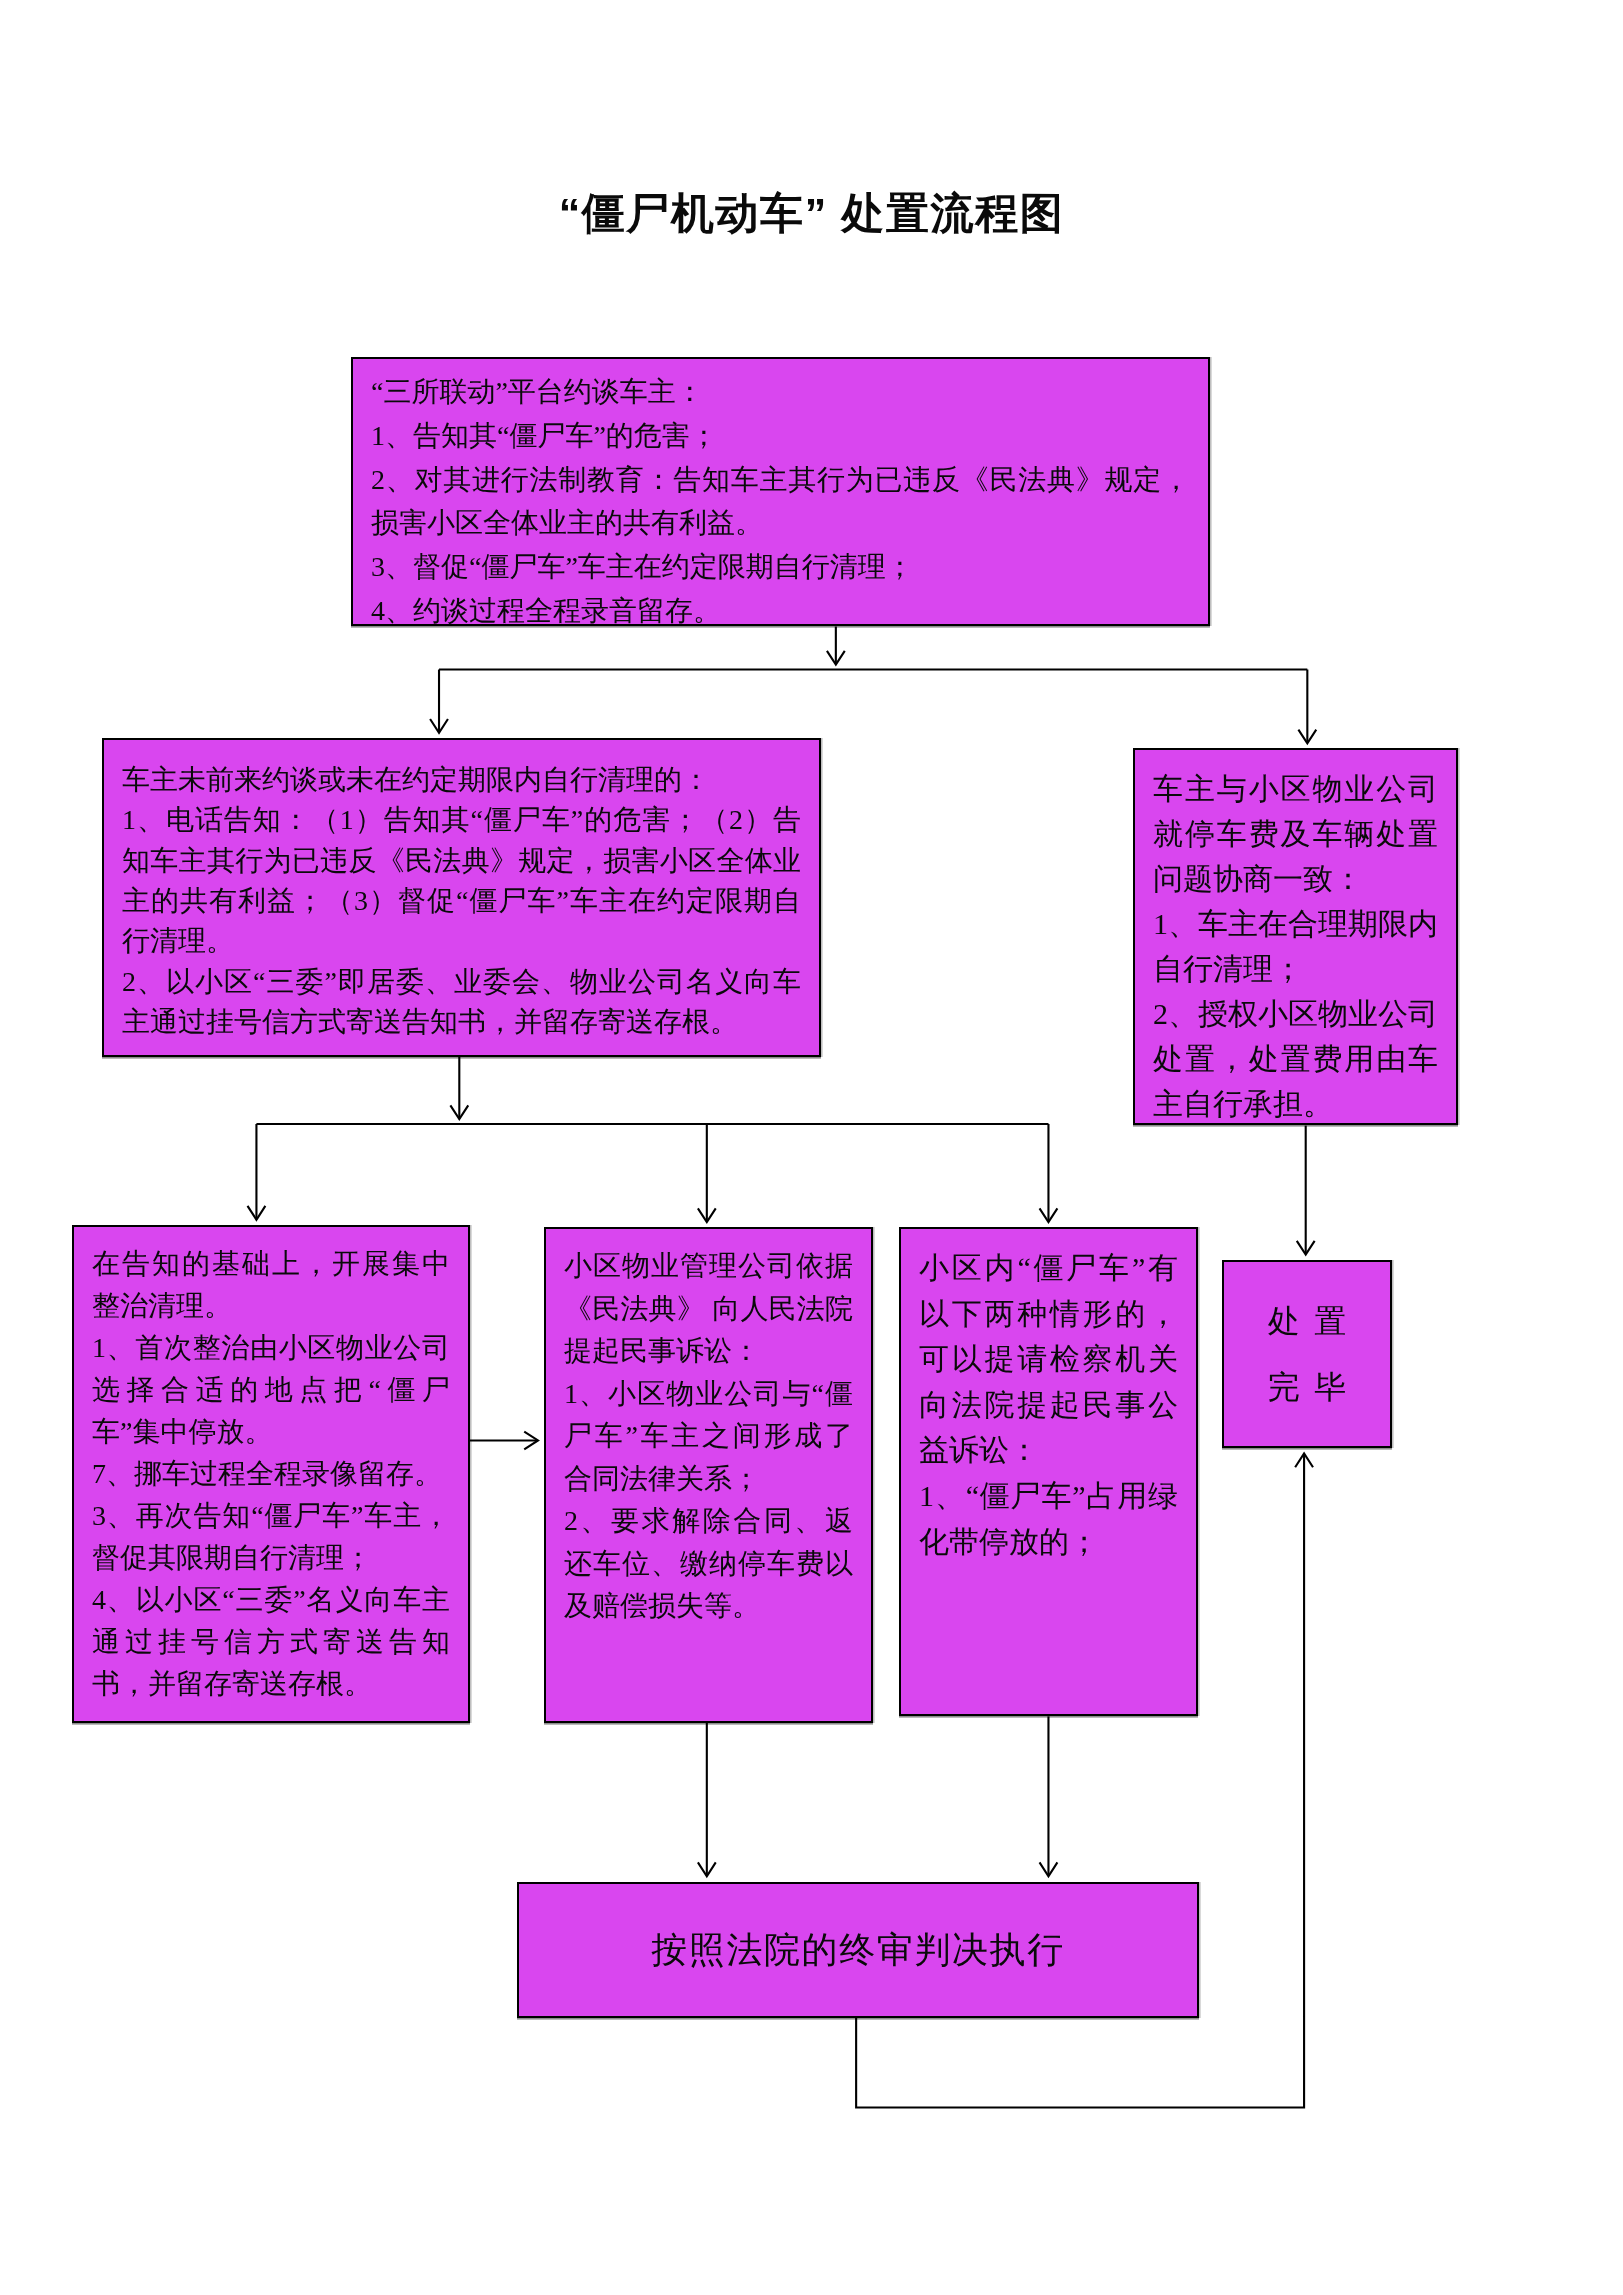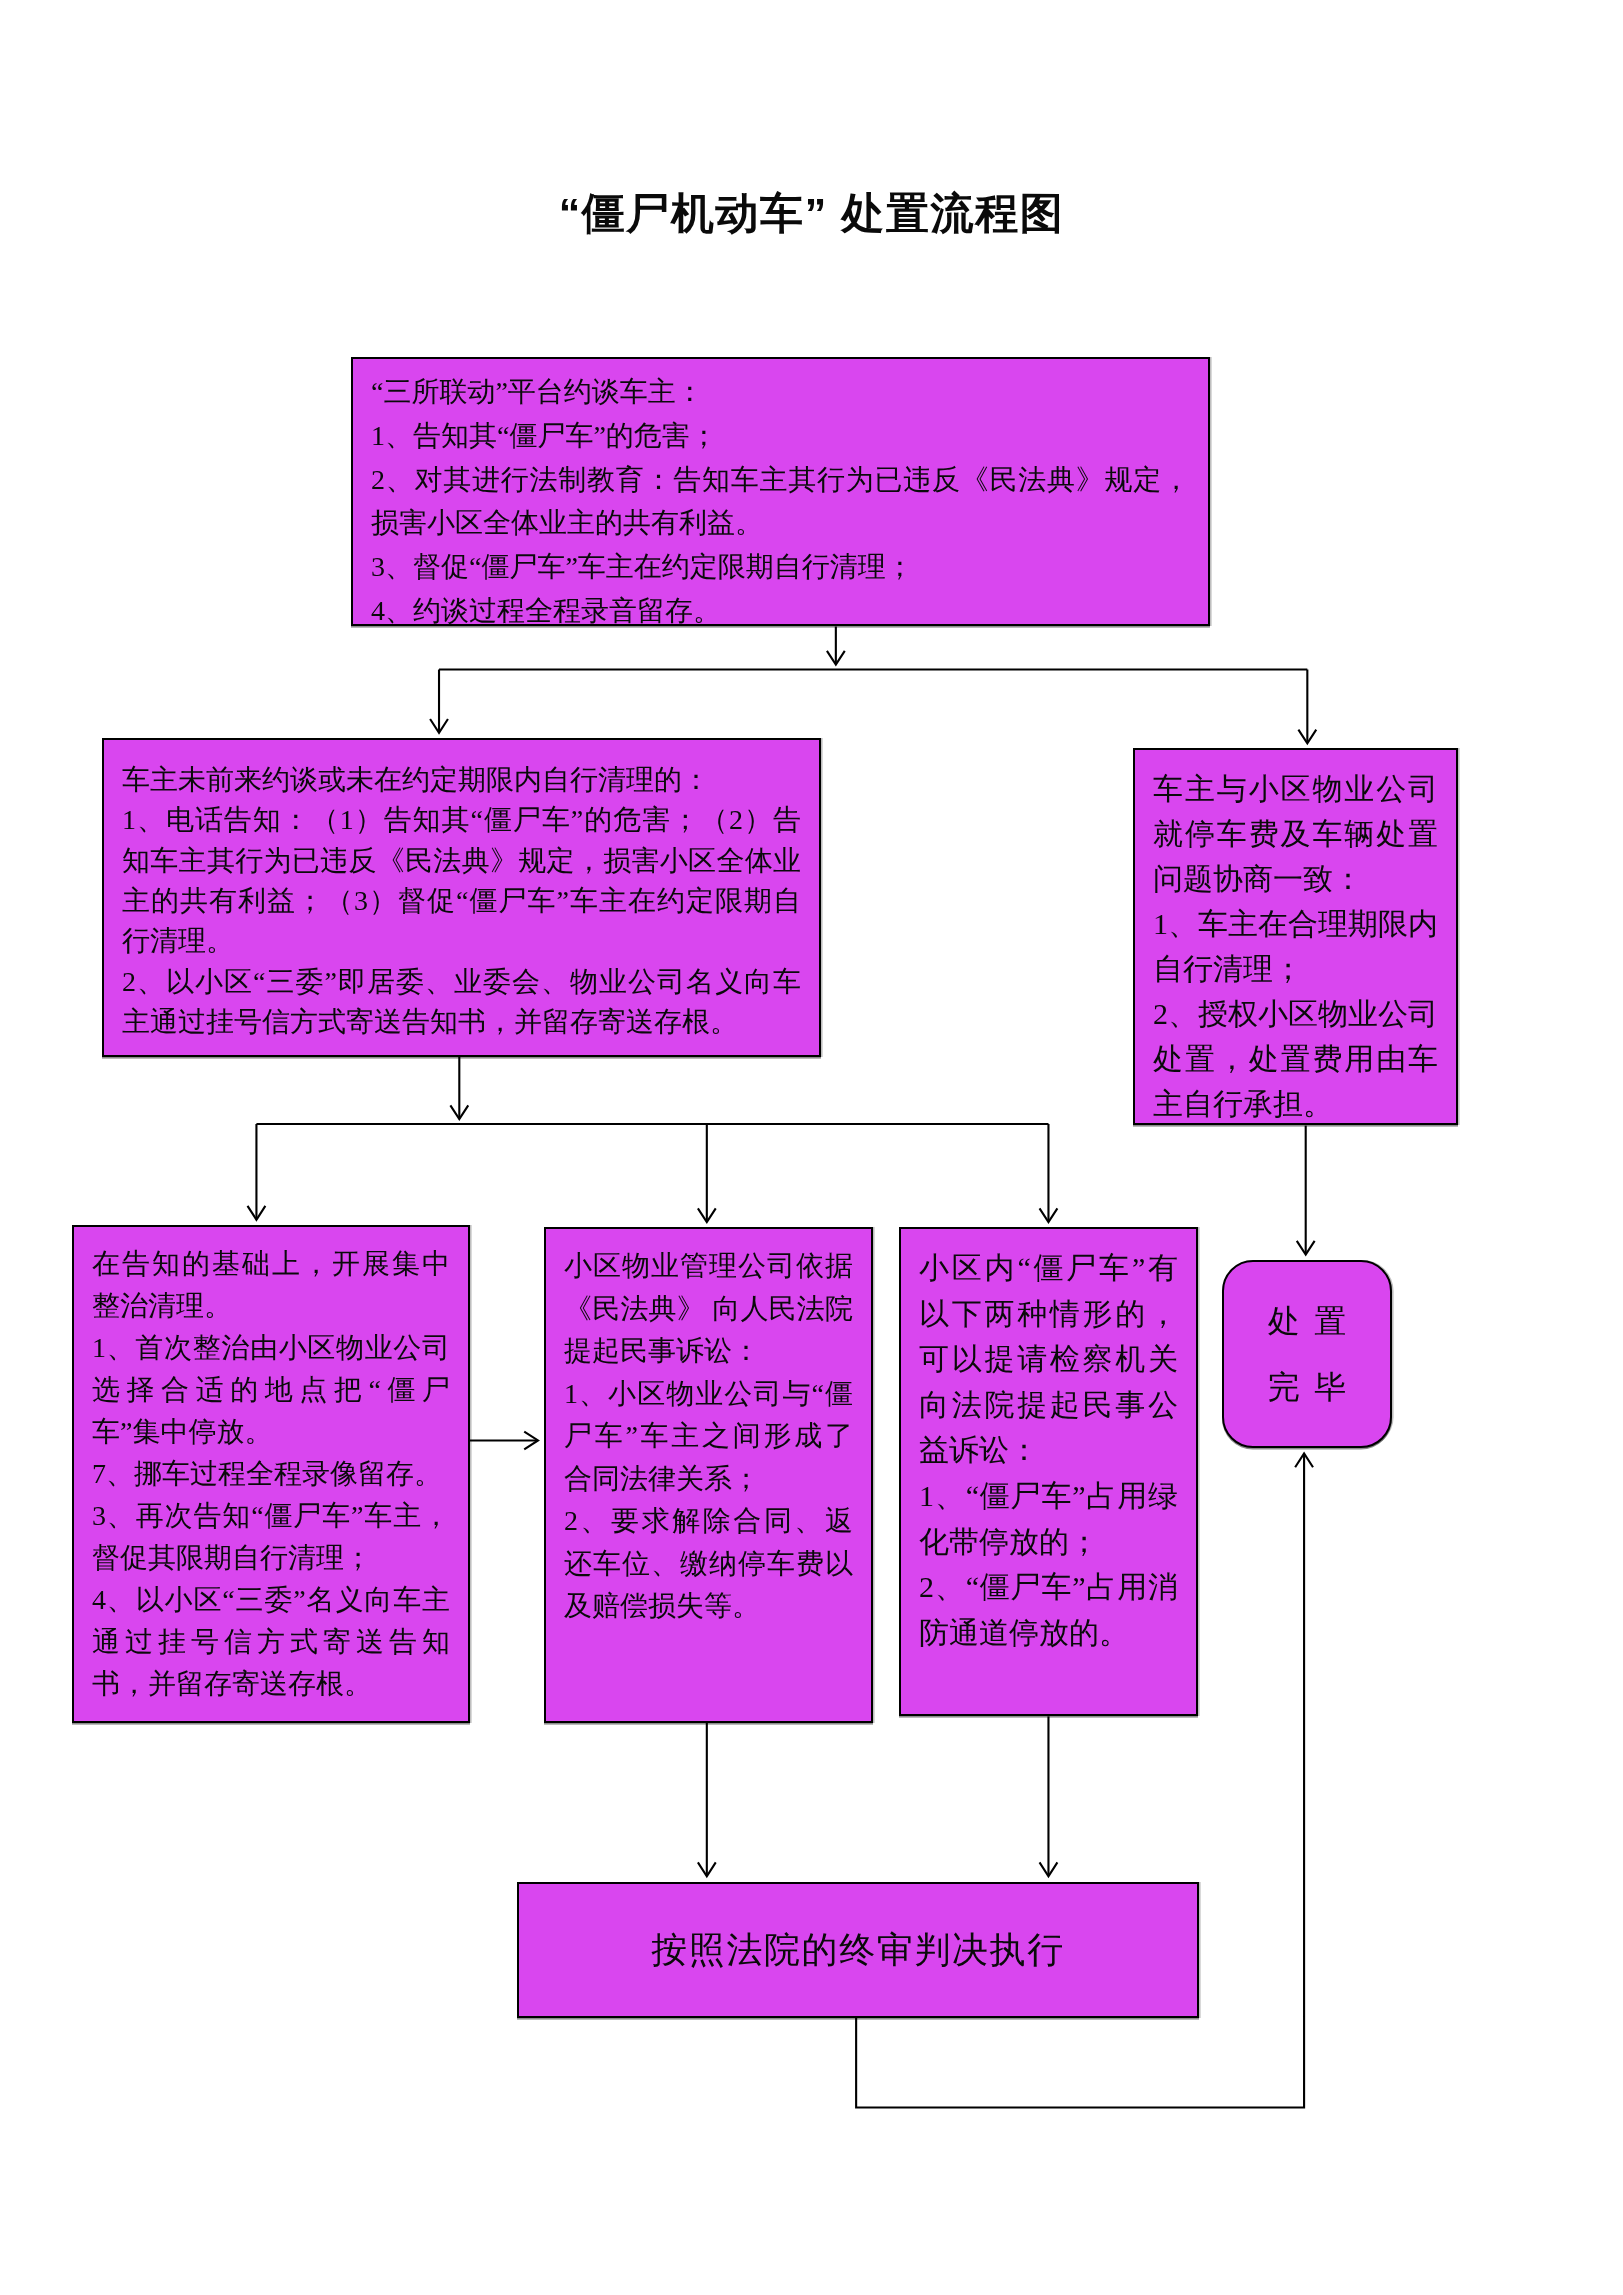--- a/index.html
+++ b/index.html
@@ -40,21 +40,21 @@
   
   #box-interview        {left:351px;  top:357px;  width:859px; height:269px; line-height:1.56;}
   #box-no-show          {left:102px;  top:738px;  width:719px;  height:319px; line-height:1.44; padding-top:20px;}
   #box-agreement        {left:1133px; top:748px;  width:325px;  height:377px; font-size:30px; line-height:1.5; padding-top:16px;}
   #box-cleanup          {left:72px;   top:1225px; width:398px;  height:498px; line-height:1.5; padding-top:16px;}
   #box-lawsuit          {left:544px;  top:1227px; width:329px;  height:496px; line-height:1.52; padding-top:16px;}
   #box-public-interest  {left:899px; top:1227px; width:299px;  height:489px; font-size:30px; line-height:1.52; padding-top:16px;}
   #box-complete{
     left:1222px; top:1260px; width:170px; height:188px;
     display:flex; flex-direction:column; justify-content:center; align-items:center;
-    gap:34px; font-size:32px; line-height:1; text-align:center; padding:0;border-radius:31px;
+    gap:34px; font-size:32px; line-height:1; text-align:center; padding:0;
   }
   #box-complete .ln{letter-spacing:14.6px; padding-left:14.6px;}
   #box-judgment{
     left:517px; top:1882px; width:682px; height:136px;
     display:flex; justify-content:center; align-items:center;
     font-size:36px; text-align:center; padding:16px; letter-spacing:1.6px;
   }
   .connectors{
     position:absolute; left:0; top:0;
     width:1623px; height:2295px;
@@ -127,21 +127,20 @@
 
   <div class="fbox" id="box-lawsuit">
     <div class="ln">小区物业管理公司依据《民法典》 向人民法院提起民事诉讼：</div>
     <div class="ln">1、小区物业公司与“僵尸车”车主之间形成了合同法律关系；</div>
     <div class="ln">2、要求解除合同、返还车位、缴纳停车费以及赔偿损失等。</div>
   </div>
 
   <div class="fbox" id="box-public-interest">
     <div class="ln">小区内“僵尸车”有以下两种情形的，可以提请检察机关向法院提起民事公益诉讼：</div>
     <div class="ln">1、“僵尸车”占用绿化带停放的；</div>
-    <div class="ln">2、“僵尸车”占用消防通道停放的。</div>
   </div>
 
   <div class="fbox" id="box-complete">
     <div class="ln">处置</div>
     <div class="ln">完毕</div>
   </div>
 
   <div class="fbox" id="box-judgment">
     <div class="ln">按照法院的终审判决执行</div>
   </div>

